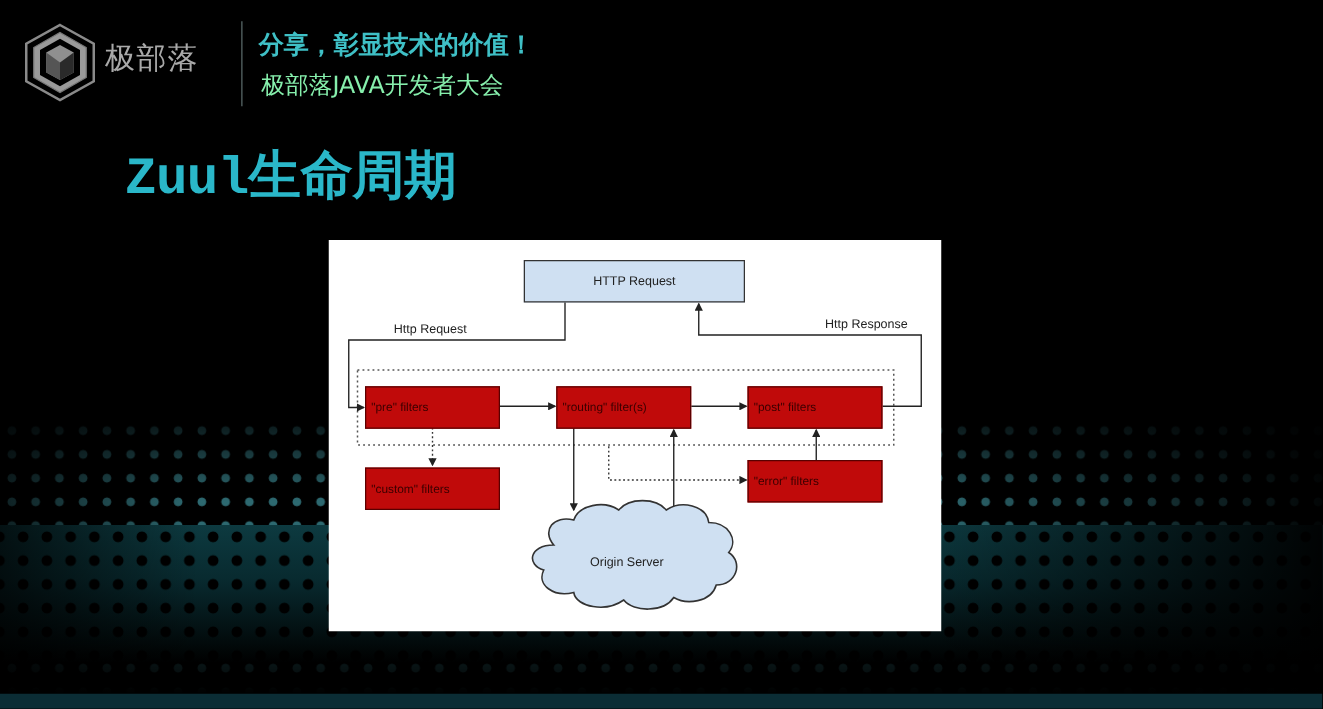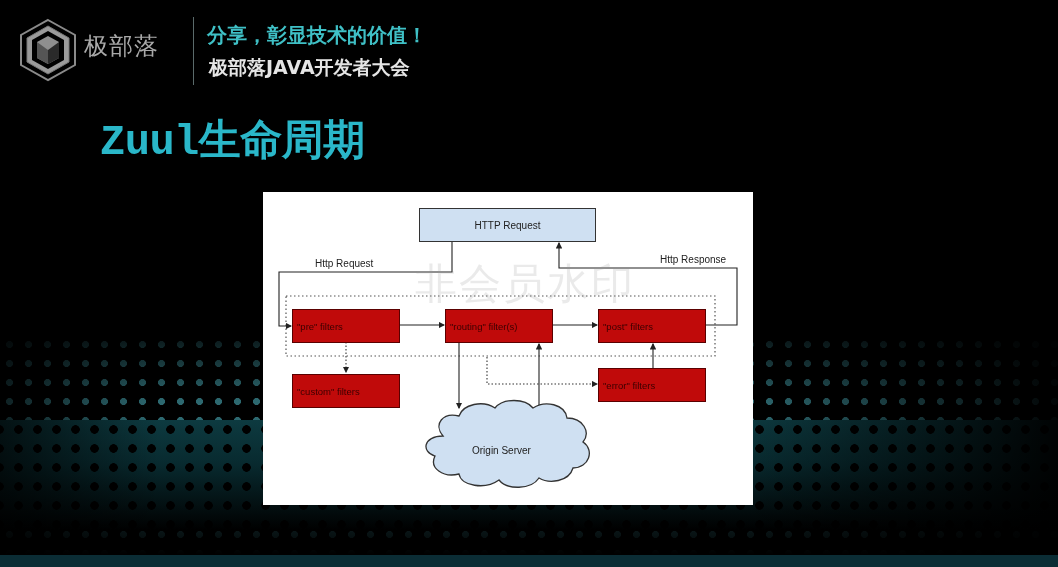--- a/index.html
+++ b/index.html
@@ -33,21 +33,21 @@
     position:absolute; left:0; top:555px; width:1058px; height:12px;
     background:#0b2d35;
   }
 
   .logo { position:absolute; left:18px; top:18px; width:60px; height:64px; }
   .logo-text {
     position:absolute; left:84px; top:30px; font-size:24px; color:#a9a9a9; letter-spacing:1px;
   }
   .header-divider { position:absolute; left:193px; top:17px; width:1px; height:68px; background:#5a6a6a; }
   .slogan { position:absolute; left:207px; top:22px; font-size:20px; color:#3fc0c6; font-weight:bold; }
-  .conf-name { position:absolute; left:209px; top:55px; font-size:19px; color:#e5e5e5; font-weight:bold; }
+  .conf-name { position:absolute; left:209px; top:55px; font-size:19px; color:#86efac; font-weight:normal; }
 
   .page-title {
     position:absolute; left:100px; top:112px; font-size:42px; font-weight:bold; color:#2ab7c9;
     letter-spacing:-0.5px;
     font-family:Liberation Mono, monospace;
   }
 
   .diagram {
     position:absolute; left:263px; top:192px; width:490px; height:313px; background:#fff; overflow:hidden;
   }
@@ -131,21 +131,20 @@
       C282,208 302,212 304,226
       C320,226 328,240 320,250
       C332,258 326,276 310,276
       C306,290 286,292 276,286
       C268,298 244,298 236,288
       C222,298 198,294 196,282
       C180,286 166,276 172,264
       C158,260 160,244 180,244 z" fill="#cfe0f2" stroke="#333" stroke-width="1.3"></path>
   </svg>
 
-  <div class="watermark">非会员水印</div>
 
   <div class="blue-box" style="left:156px; top:16px; width:177px; height:34px;">HTTP Request</div>
 
   <div class="d-text" style="left:52px; top:66px;">Http Request</div>
   <div class="d-text" style="left:352px; top:62px;margin-left:45px;">Http Response</div>
 
   <div class="red-box" style="left:29px; top:117px; width:108px; height:34px;">"pre" filters</div>
   <div class="red-box" style="left:182px; top:117px; width:108px; height:34px;">"routing" filter(s)</div>
   <div class="red-box" style="left:335px; top:117px; width:108px; height:34px;">"post" filters</div>
   <div class="red-box" style="left:29px; top:182px; width:108px; height:34px;">"custom" filters</div>

